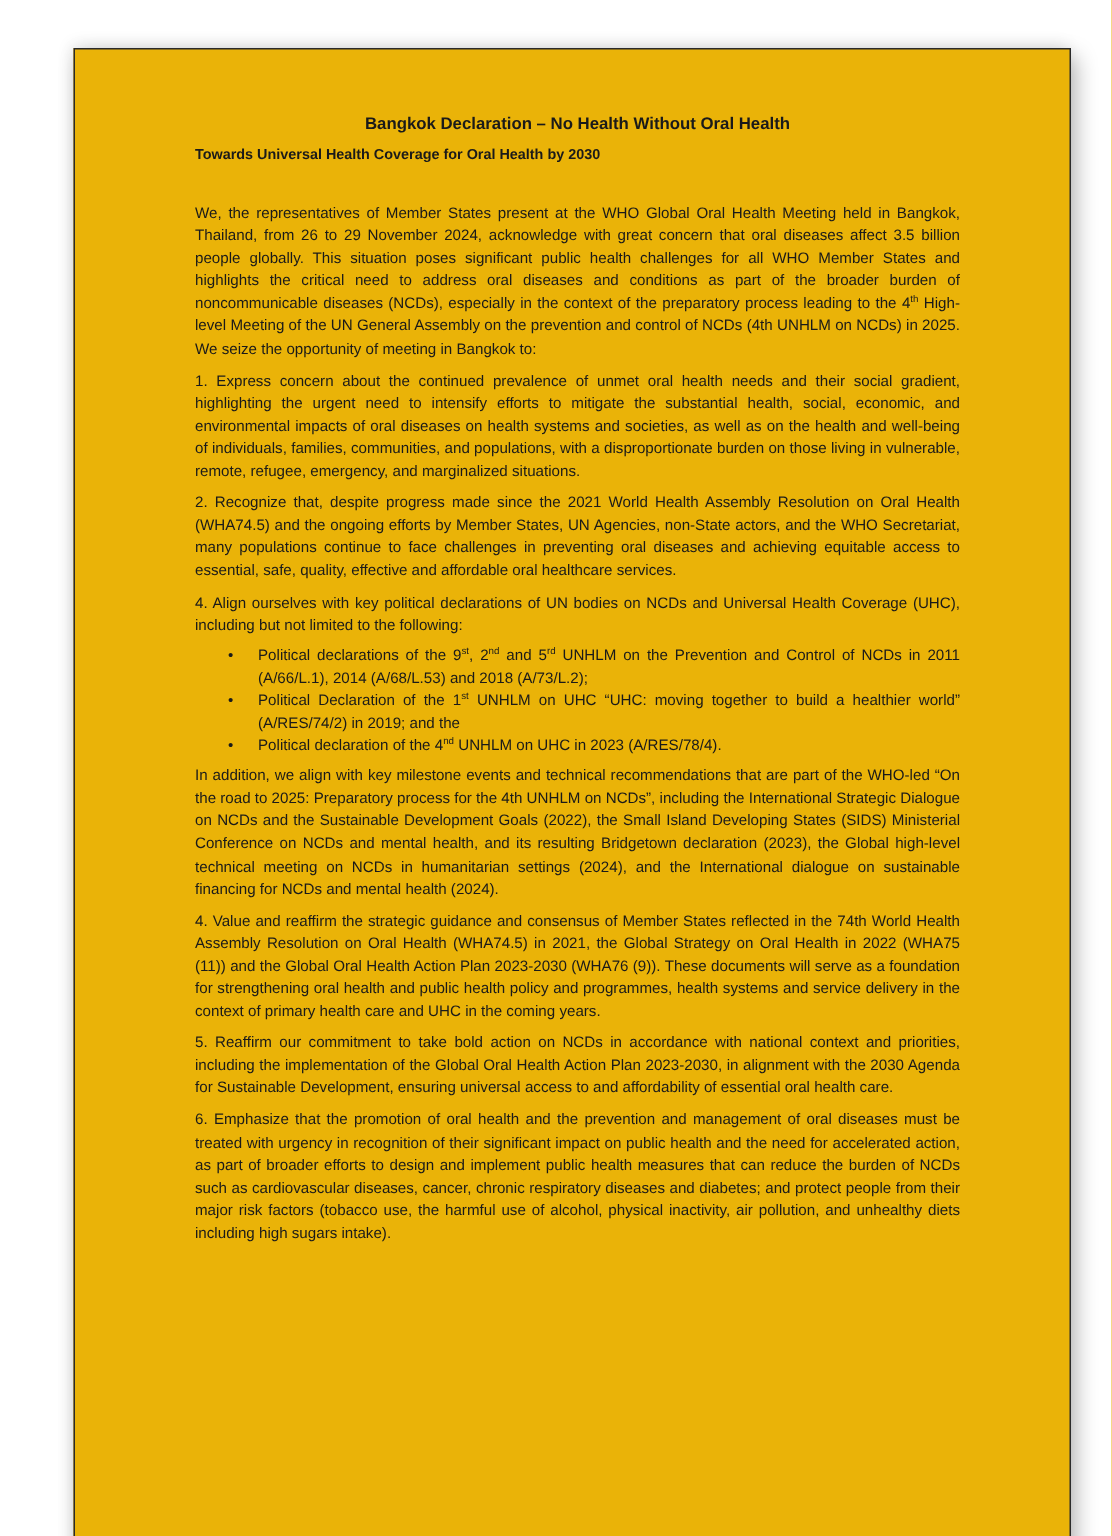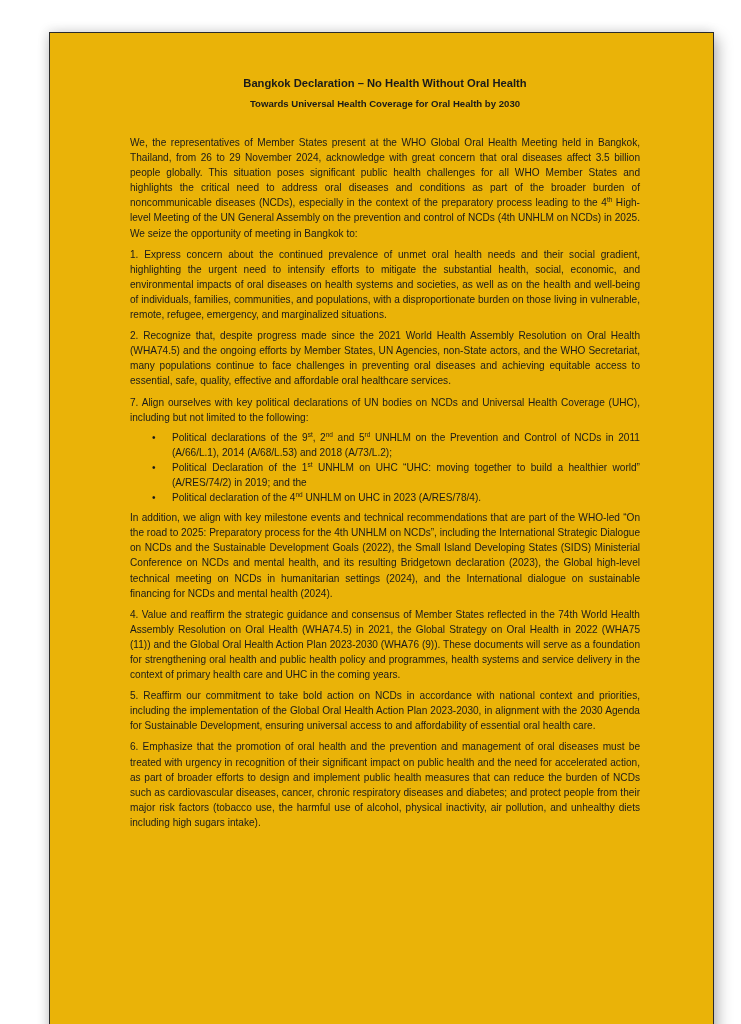--- a/index.html
+++ b/index.html
@@ -10,41 +10,41 @@
   .page {
     position: absolute; left: 49px; top: 32px; width: 665px; height: 1014px;
     background: #eab308; border: 1.5px solid #2a2a2a; box-sizing: border-box;
     box-shadow: 4px 6px 14px rgba(0,0,0,0.28), -2px -2px 10px rgba(0,0,0,0.10);
   }
   .content {
     position: absolute; left: 80px; top: 40px; width: 510px;
     color: #1a1a1a; font-size: 10.1px; line-height: 15.1px;
   }
   .title { text-align: center; font-weight: bold; font-size: 11.2px; margin: 3px 0 0 0; line-height: 15px; }
-  .subtitle { text-align: center; font-weight: bold; font-size: 9.6px; margin: 6px 0 0 0; line-height: 14px; }
+  .subtitle { font-weight: bold; font-size: 9.6px; margin: 6px 0 0 0; line-height: 14px; }
   p { margin: 0 0 6px 0; text-align: justify; }
   .intro { margin-top: 24px; }
   sup { font-size: 6.5px; line-height: 0; vertical-align: 4px; }
   ul { list-style: none; margin: 5px 0 5px 0; padding: 0; }
   li { position: relative; padding-left: 42px; text-align: justify; }
   li .bullet { position: absolute; left: 22px; top: 0; }
 </style>
 </head>
 <body>
 
 <div class="page">
   <div class="content">
     <div class="title">Bangkok Declaration – No Health Without Oral Health</div>
     <div class="subtitle">Towards Universal Health Coverage for Oral Health by 2030</div>
 
     <p class="intro"><span>We, the representatives of Member States present at the WHO Global Oral Health Meeting held in Bangkok, Thailand, from 26 to 29 November 2024, acknowledge with great concern that oral diseases affect 3.5 billion people globally. This situation poses significant public health challenges for all WHO Member States and highlights the critical need to address oral diseases and conditions as part of the broader burden of noncommunicable diseases (NCDs), especially in the context of the preparatory process leading to the 4</span><sup>th</sup><span> High-level Meeting of the UN General Assembly on the prevention and control of NCDs (4th UNHLM on NCDs) in 2025. We seize the opportunity of meeting in Bangkok to:</span></p>
 
     <p>1. Express concern about the continued prevalence of unmet oral health needs and their social gradient, highlighting the urgent need to intensify efforts to mitigate the substantial health, social, economic, and environmental impacts of oral diseases on health systems and societies, as well as on the health and well-being of individuals, families, communities, and populations, with a disproportionate burden on those living in vulnerable, remote, refugee, emergency, and marginalized situations.</p>
     <p>2. Recognize that, despite progress made since the 2021 World Health Assembly Resolution on Oral Health (WHA74.5) and the ongoing efforts by Member States, UN Agencies, non-State actors, and the WHO Secretariat, many populations continue to face challenges in preventing oral diseases and achieving equitable access to essential, safe, quality, effective and affordable oral healthcare services.</p>
-    <p style="margin-bottom:0">7. Align ourselves with key political declarations of UN bodies on NCDs and Universal Health Coverage (UHC), including but not limited to the following:</p>
+    <p style="margin-bottom:0">4. Align ourselves with key political declarations of UN bodies on NCDs and Universal Health Coverage (UHC), including but not limited to the following:</p>
 
     <ul>
       <li>
         <span class="bullet">•</span>
         <span>Political declarations of the 9</span><sup>st</sup><span>, 2</span><sup>nd</sup><span> and 5</span><sup>rd</sup><span> UNHLM on the Prevention and Control of NCDs in 2011 (A/66/L.1), 2014 (A/68/L.53) and 2018 (A/73/L.2);</span>
       </li>
       <li>
         <span class="bullet">•</span>
         <span>Political Declaration of the 1</span><sup>st</sup><span> UNHLM on UHC “UHC: moving together to build a healthier world” (A/RES/74/2) in 2019; and the</span>
       </li>

